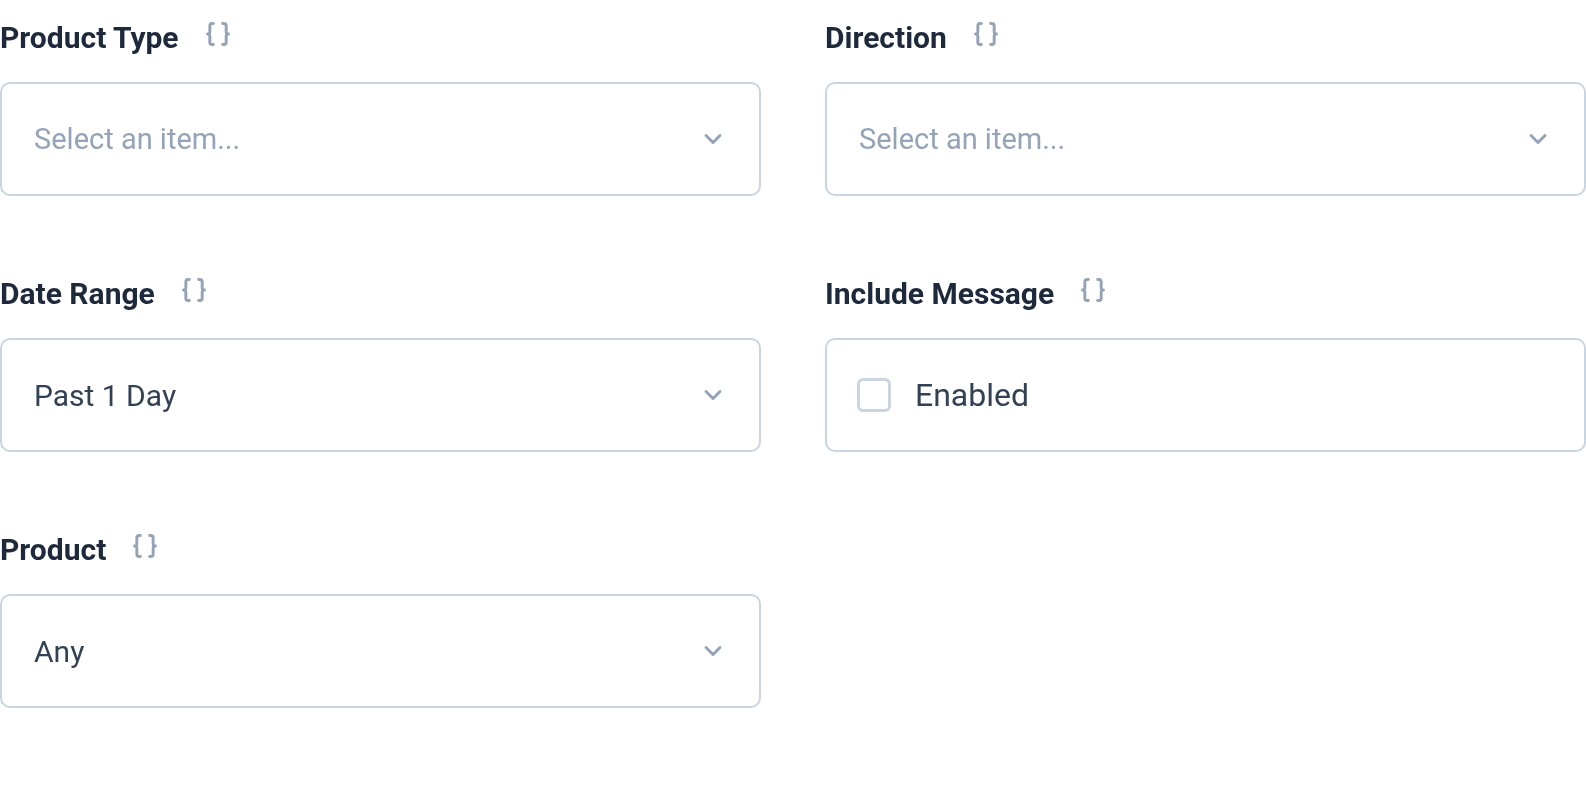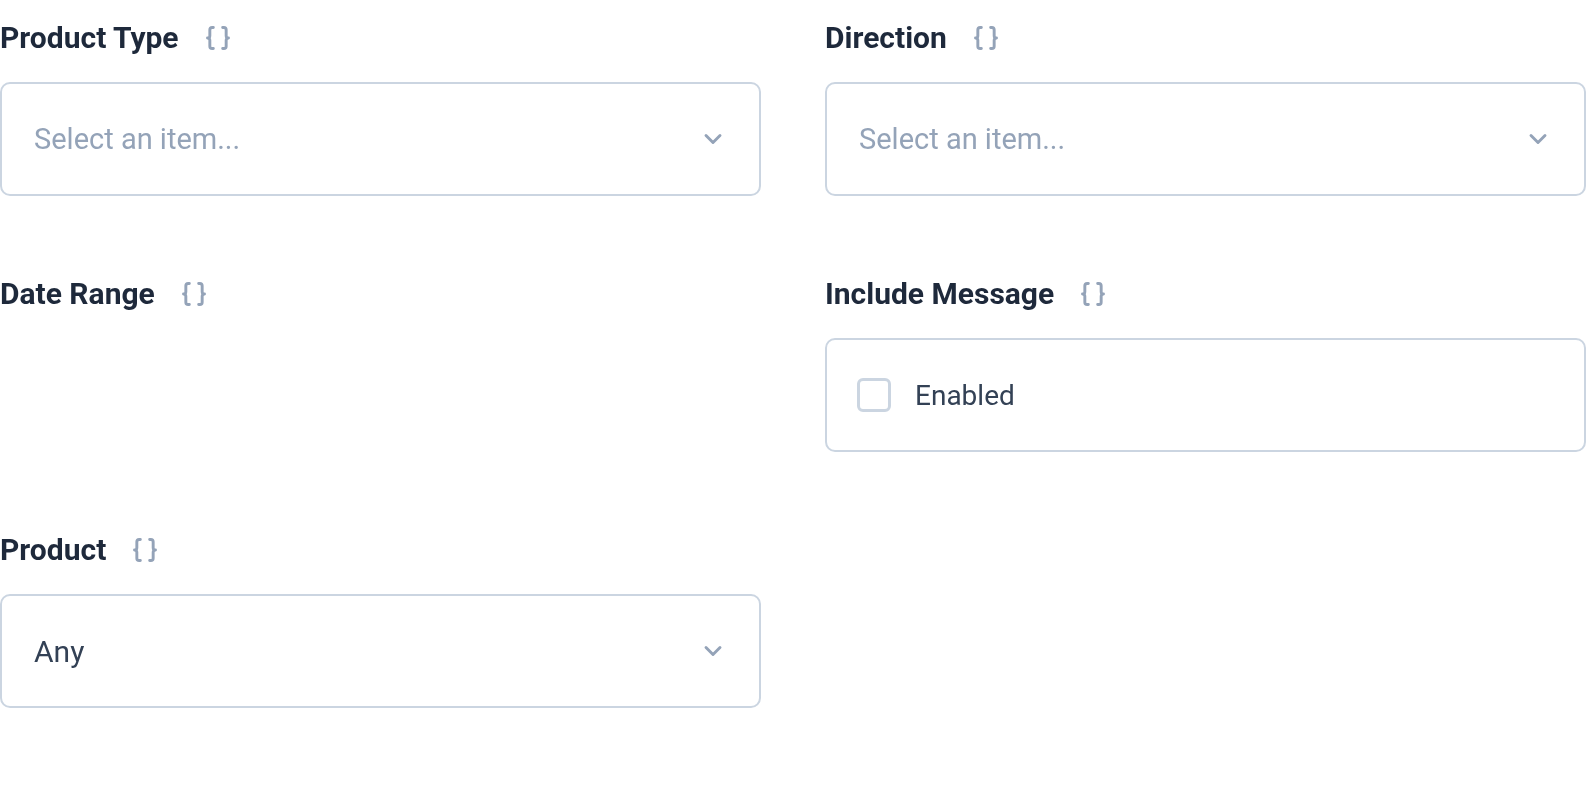--- a/index.html
+++ b/index.html
@@ -18,21 +18,20 @@
       grid-template-columns: 1fr 1fr;
       column-gap: 64px;
       row-gap: 80px;
     }
     .field-group {
       display: flex;
       flex-direction: column;
     }
     .field-label-row {
       display: flex;
-      align-items: center;
       gap: 25px;
       margin-bottom: 26px;
     }
     .field-label {
       font-size: 30px;
       font-weight: 700;
       color: #1e293b;
       line-height: 1.2;
     }
     .brackets-icon {
@@ -89,21 +88,21 @@
     .checkbox-box {
       width: 34px;
       height: 34px;
       border: 3px solid #cbd5e1;
       border-radius: 6px;
       background: #ffffff;
       cursor: pointer;
       flex-shrink: 0;
     }
     .checkbox-label {
-      font-size: 28px;
+      font-size: 32px;
       font-weight: 400;
       color: #334155;
     }
     .col-span-1 {
       grid-column: span 1;
     }
   </style>
 </head>
 <body>
 
@@ -152,20 +151,28 @@
   <div class="field-group">
     <div class="field-label-row">
       <span class="field-label">Date Range</span>
       <span class="brackets-icon">
         <svg viewBox="0 0 24 24" fill="none" stroke="#94a3b8" stroke-width="2.5" stroke-linecap="round" stroke-linejoin="round">
           <path d="M8 3H7a2 2 0 0 0-2 2v5a2 2 0 0 1-2 2 2 2 0 0 1 2 2v5c0 1.1.9 2 2 2h1"></path>
           <path d="M16 3h1a2 2 0 0 1 2 2v5a2 2 0 0 0 2 2 2 2 0 0 0-2 2v5a2 2 0 0 1-2 2h-1"></path>
         </svg>
       </span>
     </div>
+    <div class="select-control">
+      <span class="select-value">Past 1 Day</span>
+      <span class="chevron">
+        <svg viewBox="0 0 24 24" fill="none" stroke="#94a3b8" stroke-width="2.5" stroke-linecap="round" stroke-linejoin="round">
+          <polyline points="6 9 12 15 18 9"></polyline>
+        </svg>
+      </span>
+    </div>
   </div>
 
   <div class="field-group">
     <div class="field-label-row">
       <span class="field-label">Include Message</span>
       <span class="brackets-icon">
         <svg viewBox="0 0 24 24" fill="none" stroke="#94a3b8" stroke-width="2.5" stroke-linecap="round" stroke-linejoin="round">
           <path d="M8 3H7a2 2 0 0 0-2 2v5a2 2 0 0 1-2 2 2 2 0 0 1 2 2v5c0 1.1.9 2 2 2h1"></path>
           <path d="M16 3h1a2 2 0 0 1 2 2v5a2 2 0 0 0 2 2 2 2 0 0 0-2 2v5a2 2 0 0 1-2 2h-1"></path>
         </svg>

